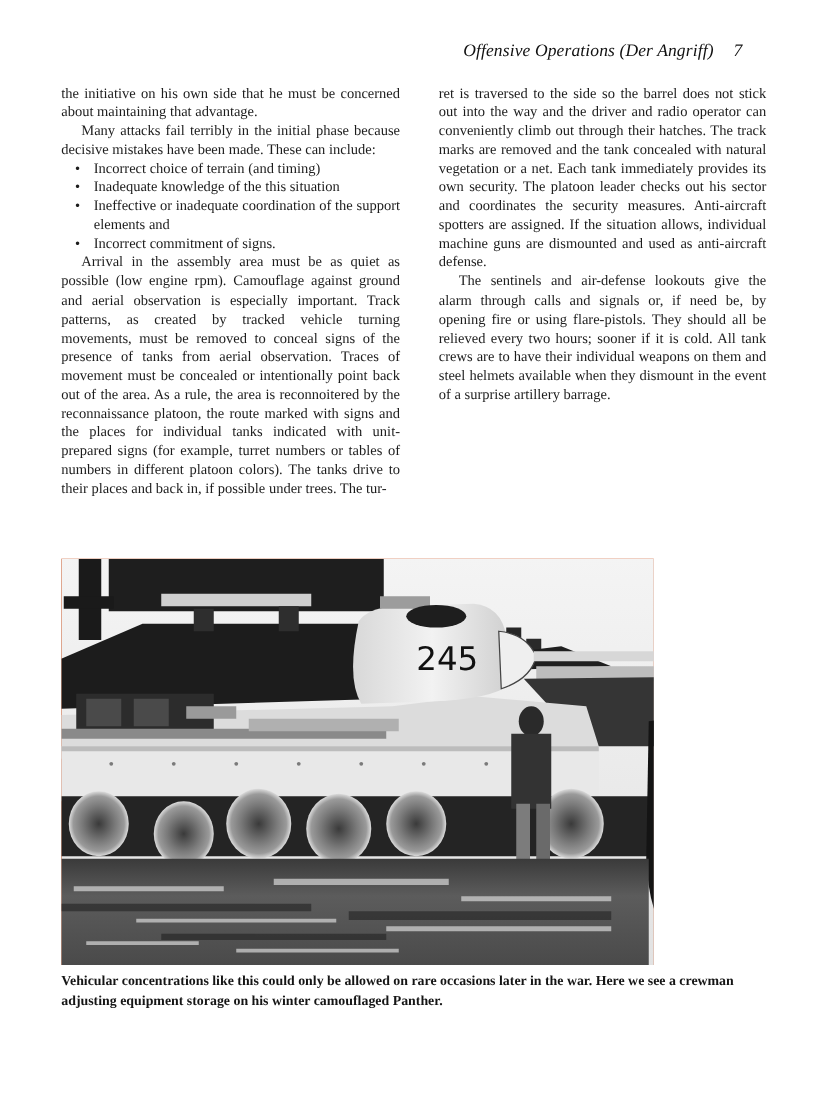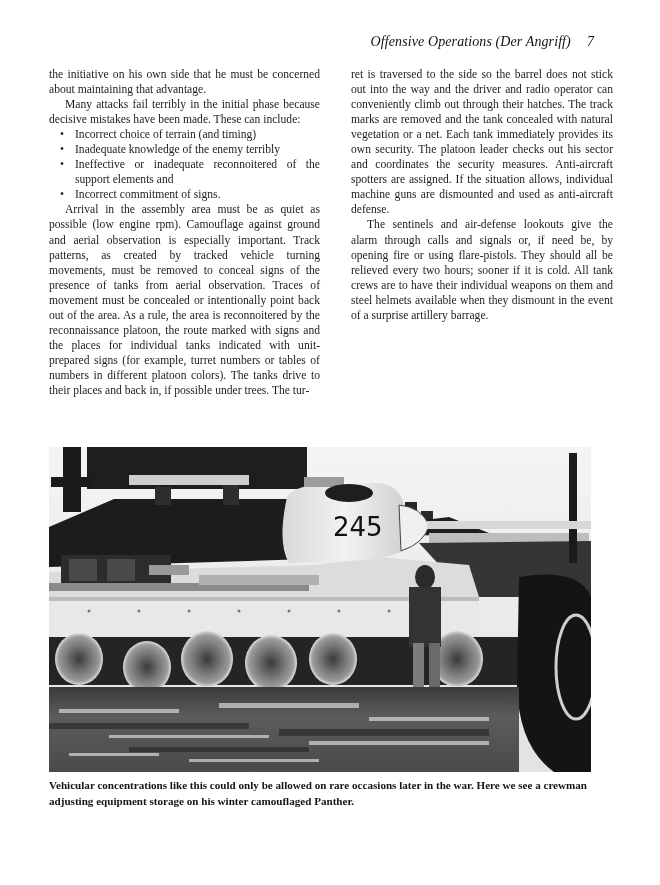--- a/index.html
+++ b/index.html
@@ -11,41 +11,41 @@
   .col { position: absolute; top: 67px; width: 271px; font-size: 11.6px; line-height: 15.05px;
          text-align: justify; color: #1c1c1c; }
   .col.left { left: 49px; }
   .col.right { left: 331px; width: 262px; margin-left: 20px; }
   .col p { margin: 0; }
   .col p.indent { text-indent: 16px; }
   .col ul { margin: 0; padding: 0; list-style: none; }
   .col li { position: relative; padding-left: 26px; }
   .col li::before { content: "\2022"; position: absolute; left: 11px; top: 0; }
 
-  .photo { position: absolute; left: 49px; top: 447px; width: 542px; height: 325px; overflow: hidden;
+  .photo { position: absolute; left: 49px; top: 447px; width: 474px; height: 325px; overflow: hidden;
            background: #c2410c; }
   .photo svg { display: block; }
 
   .caption { position: absolute; left: 49px; top: 777px; width: 545px; font-size: 11.1px; line-height: 16px;
              font-weight: bold; color: #151515; text-align: left; }
 </style>
 </head>
 <body>
 
 <div class="running-head">
   <span>Offensive Operations (Der Angriff)</span><span class="page-num">7</span>
 </div>
 
 <div class="col left">
   <p>the initiative on his own side that he must be concerned about maintaining that advantage.</p>
   <p class="indent">Many attacks fail terribly in the initial phase because decisive mistakes have been made. These can include:</p>
   <ul>
     <li>Incorrect choice of terrain (and timing)</li>
-    <li>Inadequate knowledge of the enemy terribly</li>
-    <li>Ineffective or inadequate reconnoitered of the support elements and</li>
+    <li>Inadequate knowledge of the this situation</li>
+    <li>Ineffective or inadequate coordination of the support elements and</li>
     <li>Incorrect commitment of signs.</li>
   </ul>
   <p class="indent">Arrival in the assembly area must be as quiet as possible (low engine rpm). Camouflage against ground and aerial observation is especially important. Track patterns, as created by tracked vehicle turning movements, must be removed to conceal signs of the presence of tanks from aerial observation. Traces of movement must be concealed or intentionally point back out of the area. As a rule, the area is reconnoitered by the reconnaissance platoon, the route marked with signs and the places for individual tanks indicated with unit-prepared signs (for example, turret numbers or tables of numbers in different platoon colors). The tanks drive to their places and back in, if possible under trees. The tur-</p>
 </div>
 
 <div class="col right">
   <p>ret is traversed to the side so the barrel does not stick out into the way and the driver and radio operator can conveniently climb out through their hatches. The track marks are removed and the tank concealed with natural vegetation or a net. Each tank immediately provides its own security. The platoon leader checks out his sector and coordinates the security measures. Anti-aircraft spotters are assigned. If the situation allows, individual machine guns are dismounted and used as anti-aircraft defense.</p>
   <p class="indent">The sentinels and air-defense lookouts give the alarm through calls and signals or, if need be, by opening fire or using flare-pistols. They should all be relieved every two hours; sooner if it is cold. All tank crews are to have their individual weapons on them and steel helmets available when they dismount in the event of a surprise artillery barrage.</p>
 </div>
 

